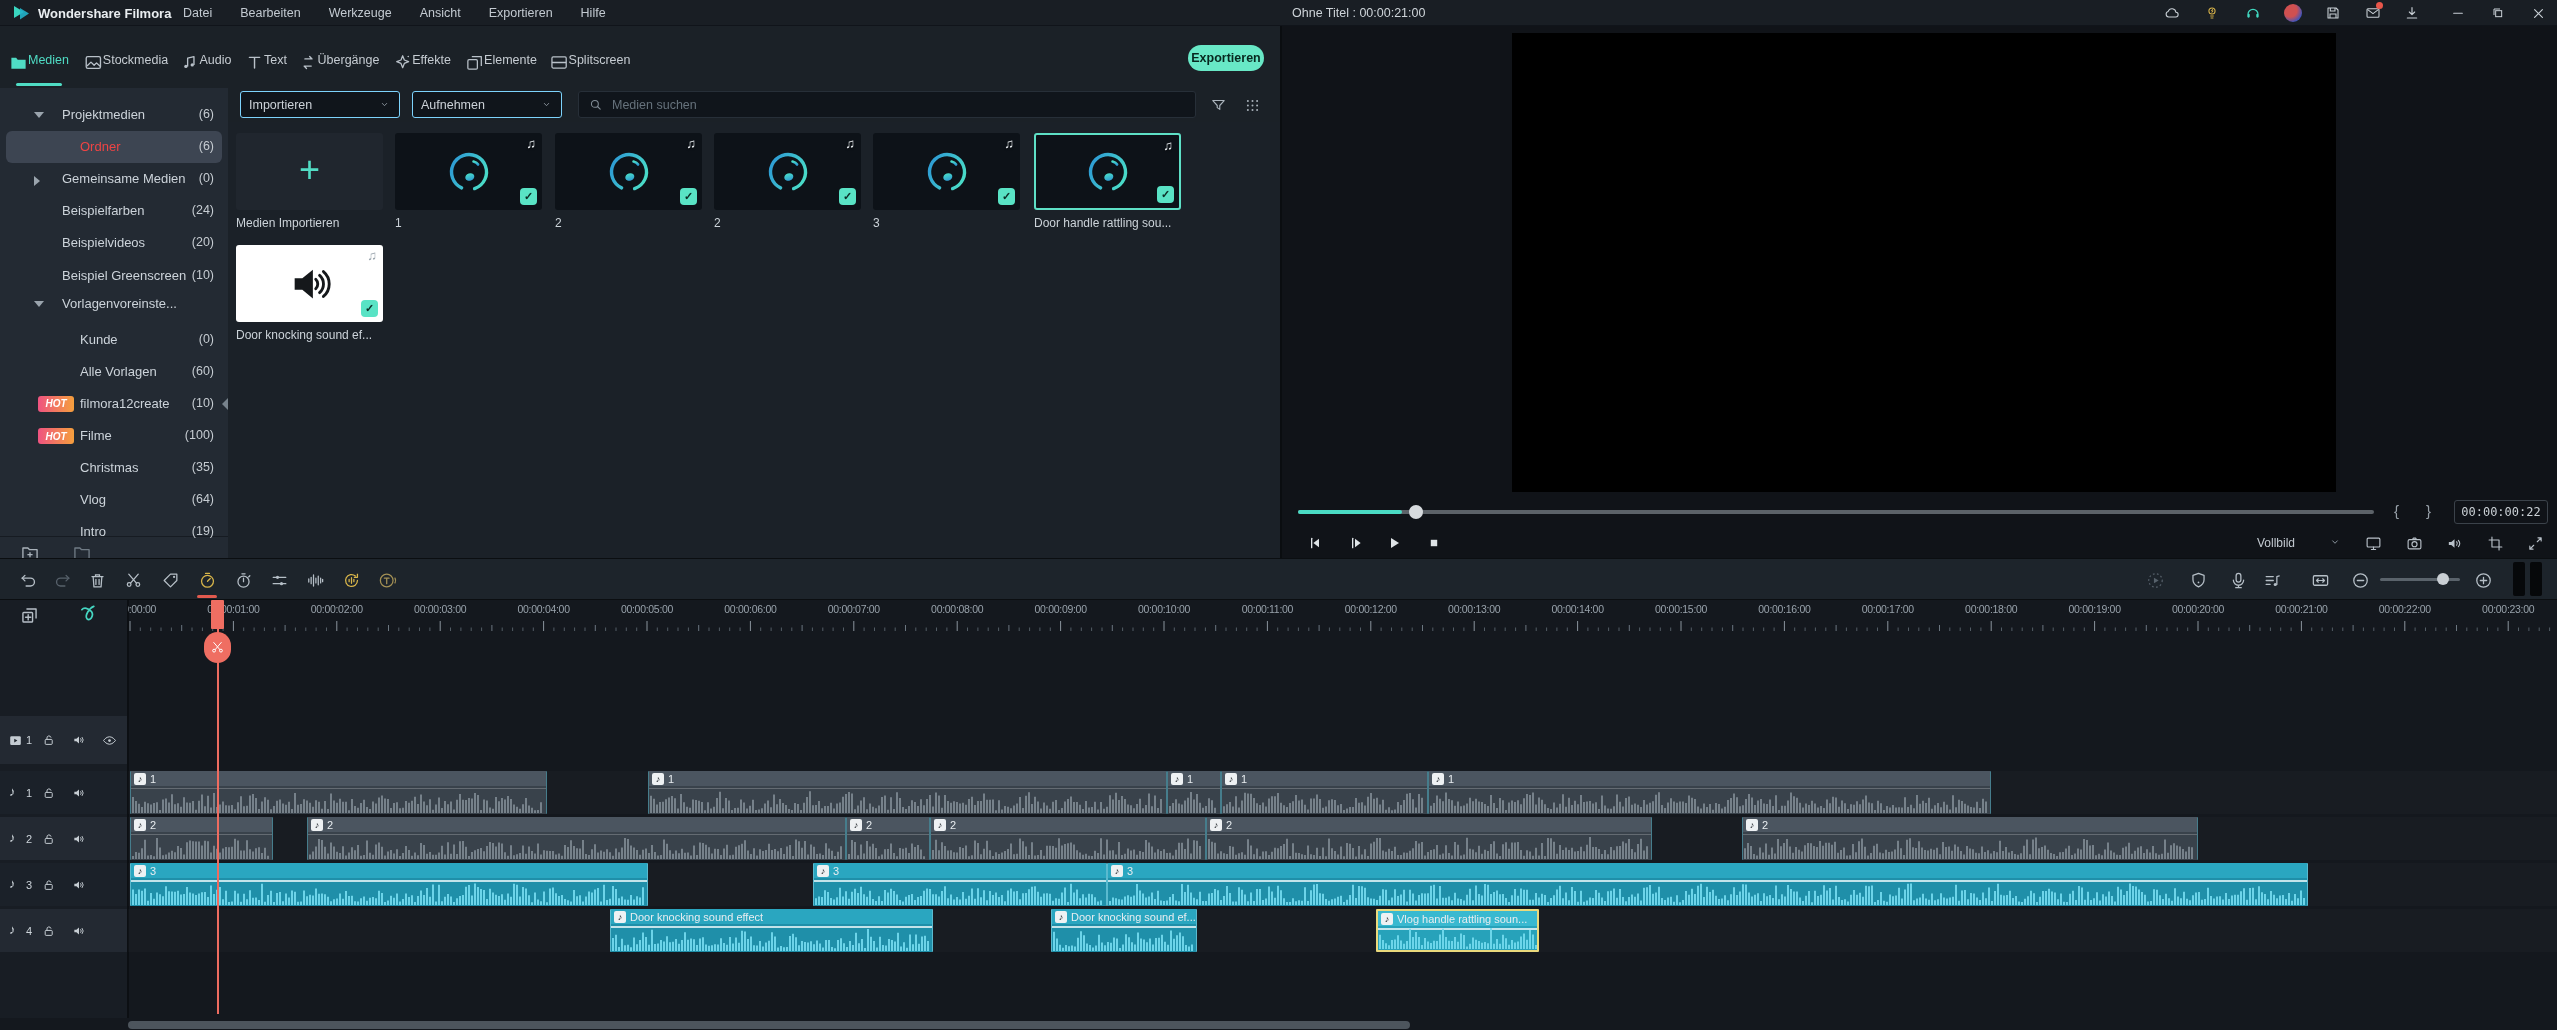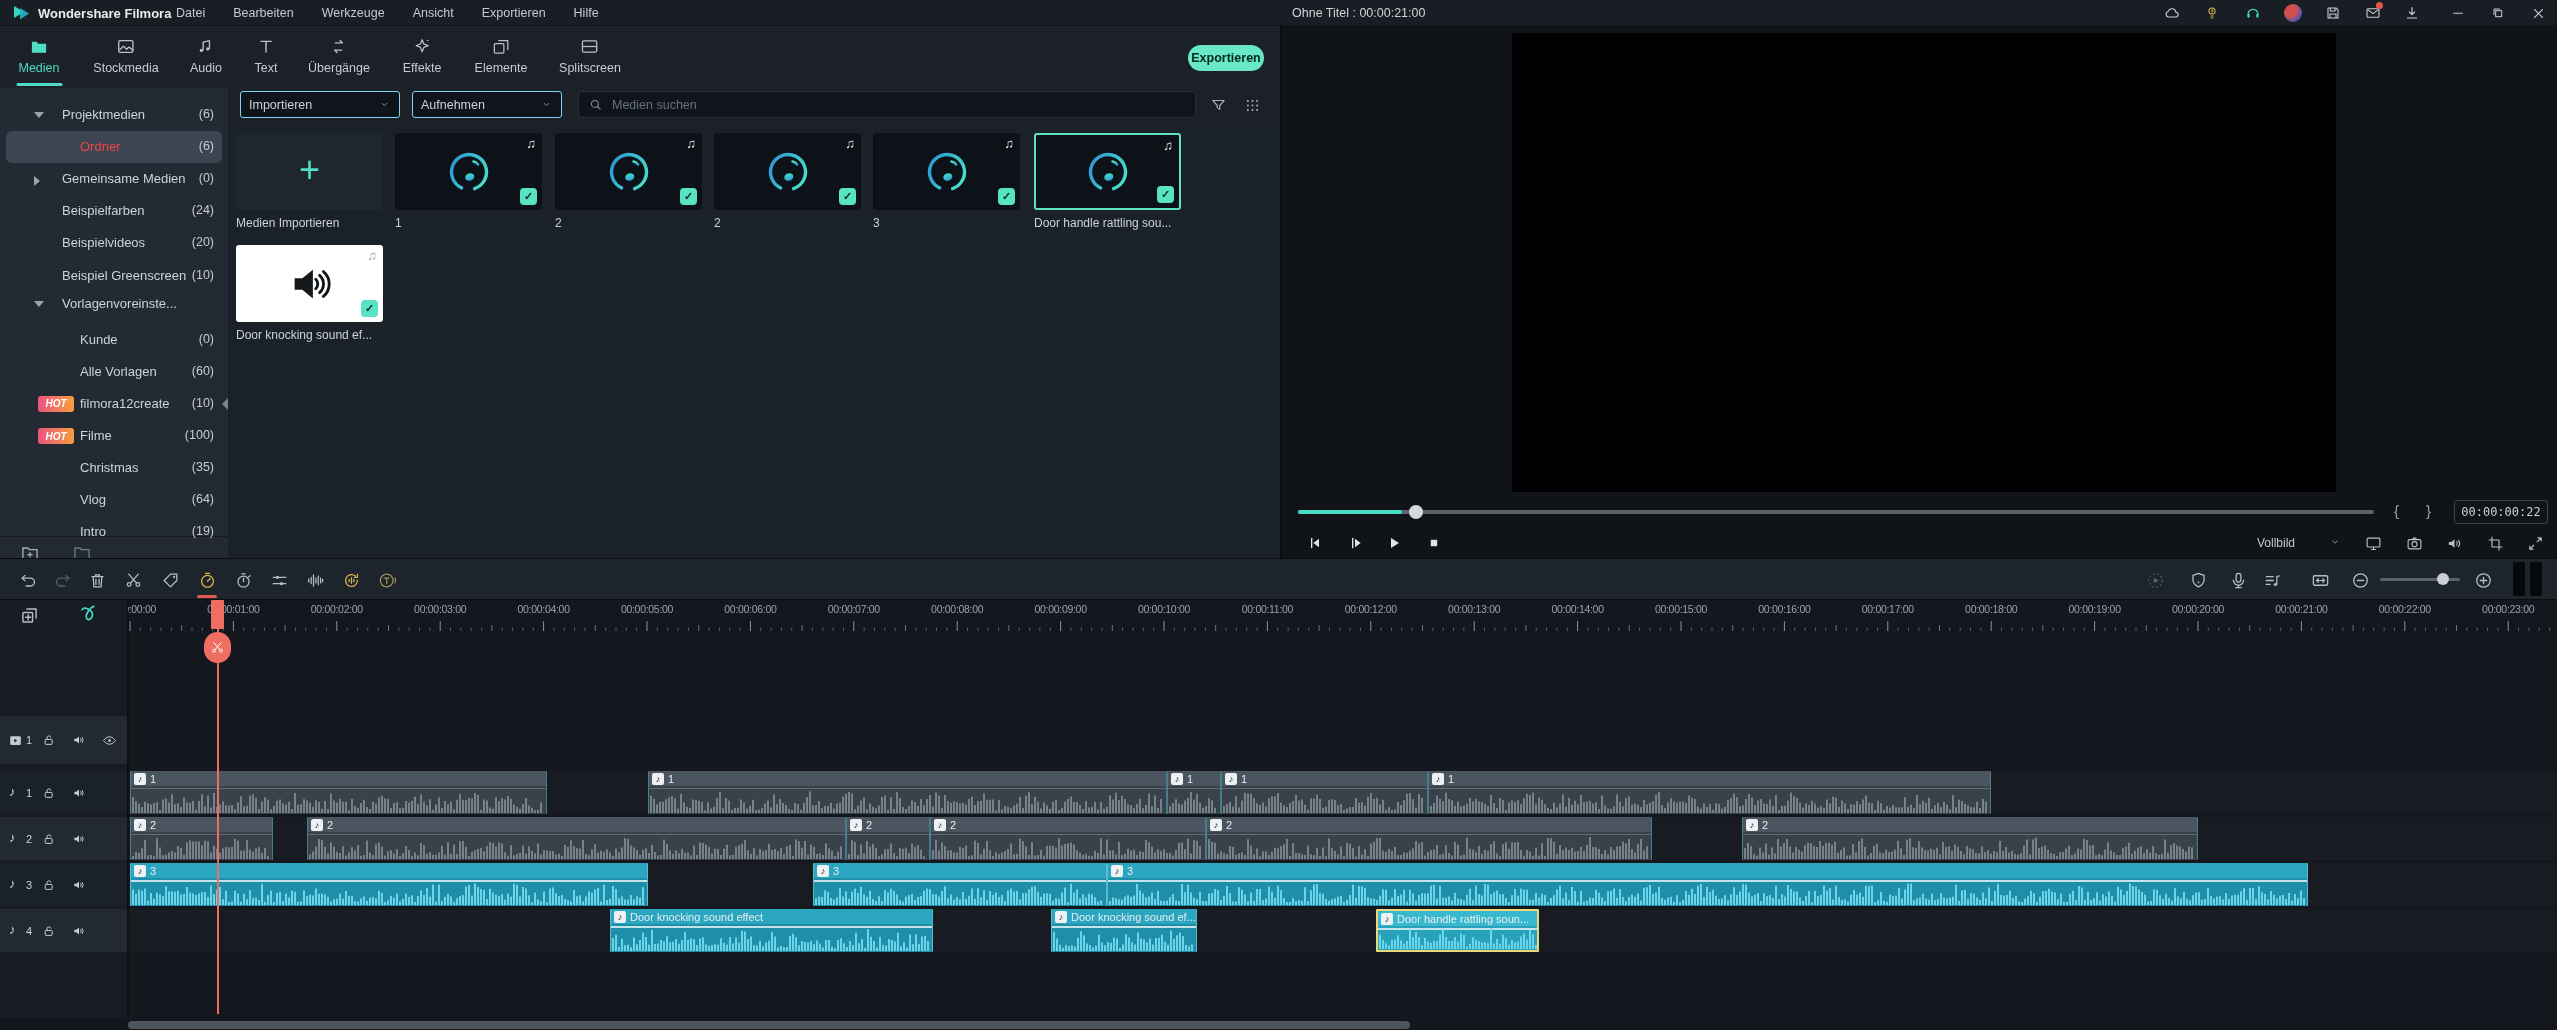--- a/index.html
+++ b/index.html
@@ -3,30 +3,30 @@
 <meta charset="utf-8">
 <style>
   html,body{margin:0;padding:0;background:#0c0f12;}
   #stage{position:relative;width:2557px;height:1030px;background:#15191f;overflow:hidden;
          font-family:"Liberation Sans",sans-serif;color:#c6cdd3;}
   svg.ic{display:block;}
   
   #titlebar{position:absolute;left:0;top:0;width:2557px;height:26px;background:#191e24;border-bottom:1px solid #10141a;box-sizing:border-box;}
   #logo{position:absolute;left:12px;top:4px;}
   #appname{position:absolute;left:38px;top:6px;font-size:13px;font-weight:bold;color:#e9edf0;white-space:nowrap;}
-  #menubar{position:absolute;left:176px;top:0;height:26px;display:flex;gap:28px;align-items:center;}
+  #menubar{position:absolute;left:183px;top:0;height:26px;display:flex;gap:28px;align-items:center;}
   .mi{font-size:12.5px;color:#c3cad1;cursor:default;}
   #proj-title{position:absolute;left:1292px;top:6px;font-size:12.5px;color:#ced4d9;white-space:nowrap;}
   .topbtn{position:absolute;width:22px;height:22px;display:flex;align-items:center;justify-content:center;}
   .topbtn svg{color:#c9d0d6;}
   .avatar{width:18px;height:18px;border-radius:50%;background:radial-gradient(circle at 35% 35%,#d05050 0 40%,#3a55c0 75%,#22386e);}
   .reddot{position:absolute;right:1px;top:0px;width:7px;height:7px;border-radius:50%;background:#e8564a;}
   
   #tabbar{position:absolute;left:0;top:26px;width:1280px;height:62px;background:#1b2127;}
-  .tab{position:absolute;top:0;height:62px;transform:translateX(-50%);display:flex;flex-direction:column;align-items:center;}
+  .tab{position:absolute;top:0;height:62px;transform:translateX(-50%);display:flex;flex-direction:row;align-items:center;}
   .tab svg{margin-top:11px;color:#b9c1c9;}
   .tlabel{margin-top:5px;font-size:12.5px;color:#c6ccd2;white-space:nowrap;}
   .tab.active svg{color:#4fdcc4;}
   .tab.active .tlabel{color:#4fdcc4;}
   .tab.active::after{content:"";position:absolute;bottom:2px;left:50%;transform:translateX(-50%);width:46px;height:3px;border-radius:2px;background:#4fdcc4;}
   #export-btn{position:absolute;left:1188px;top:45px;width:76px;height:26px;border-radius:13px;background:#68e8c6;
               color:#07281f;font-weight:bold;font-size:12.5px;display:flex;align-items:center;justify-content:center;}
   
   #media-toolbar{position:absolute;left:228px;top:88px;width:1052px;height:34px;background:#1b2127;}
   .selbox{position:absolute;top:3px;height:27px;background:#10151b;border:1px solid #7dd3fc;border-radius:3px;
@@ -1087,21 +1087,21 @@
             <span class="clab">Door knocking sound ef...</span>
           </div>
           <div class="cvol"></div>
           <svg class="cwave" width="142" height="22" viewBox="0 0 142 22">
             <path class="wv" d="M1 22V2.7M4 22V9.6M7 22V15.8M10 22V18.7M13 22V15.9M16 22V17.2M19 22V16.6M22 22V17.4M25 22V8.7M28 22V2.3M31 22V6.3M34 22V14.5M37 22V15.9M40 22V18.6M43 22V16.4M46 22V5.8M49 22V13.5M52 22V16.2M55 22V12.9M58 22V13.8M61 22V8.4M64 22V9.4M67 22V18.9M70 22V15.5M73 22V5.3M76 22V8.3M79 22V13.2M82 22V15.6M85 22V3.6M88 22V9.5M91 22V10.4M94 22V13.2M97 22V9.4M100 22V15.4M103 22V9.0M106 22V8.7M109 22V5.7M112 22V12.7M115 22V15.7M118 22V1.6M121 22V9.7M124 22V6.3M127 22V3.6M130 22V7.3M133 22V16.1M136 22V17.5M139 22V15.6" stroke-width="2" fill="none"></path>
           </svg>
         </div>
         <div class="clip teal sel" style="left: 1376px; top: 309px; width: 163px;">
           <div class="cstrip">
             <span class="cnote">♪</span>
-            <span class="clab">Door handle rattling soun...</span>
+            <span class="clab">Vlog handle rattling soun...</span>
           </div>
           <div class="cvol"></div>
           <svg class="cwave" width="159" height="22" viewBox="0 0 159 22">
             <path class="wv" d="M1 22V7.8M4 22V13.1M7 22V16.3M10 22V18.3M13 22V12.9M16 22V12.5M19 22V8.3M22 22V13.5M25 22V16.8M28 22V13.9M31 22V1.8M34 22V9.9M37 22V5.1M40 22V9.9M43 22V18.1M46 22V10.9M49 22V14.5M52 22V15.9M55 22V13.8M58 22V14.1M61 22V7.4M64 22V1.7M67 22V10.0M70 22V13.7M73 22V13.9M76 22V10.0M79 22V14.7M82 22V6.6M85 22V8.1M88 22V19.4M91 22V16.7M94 22V10.6M97 22V12.7M100 22V14.1M103 22V15.8M106 22V15.1M109 22V16.3M112 22V1.0M115 22V16.8M118 22V12.0M121 22V16.8M124 22V7.8M127 22V11.3M130 22V17.8M133 22V13.0M136 22V15.6M139 22V14.4M142 22V9.4M145 22V6.5M148 22V12.7M151 22V2.9M154 22V7.5M157 22V18.0" stroke-width="2" fill="none"></path>
           </svg>
         </div>
       </div>
     <div id="ph-line"></div>
     <div id="ph-head"></div>
     <div id="ph-badge">

